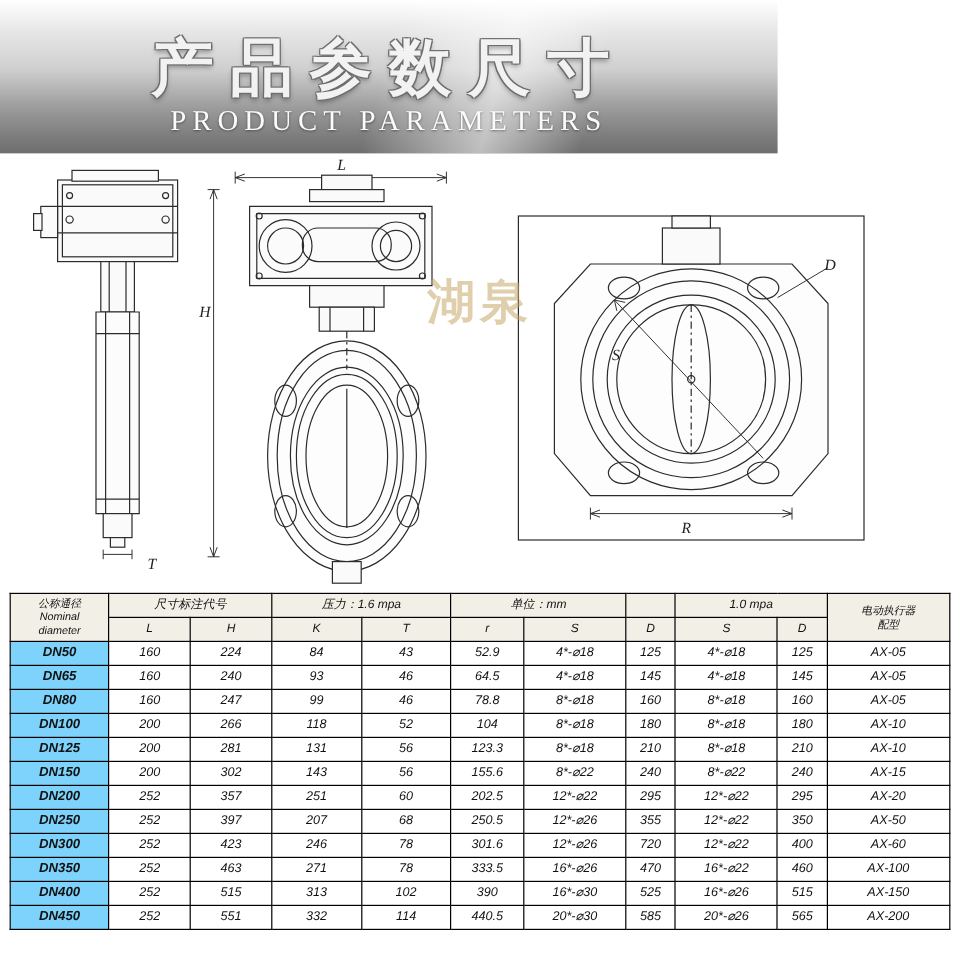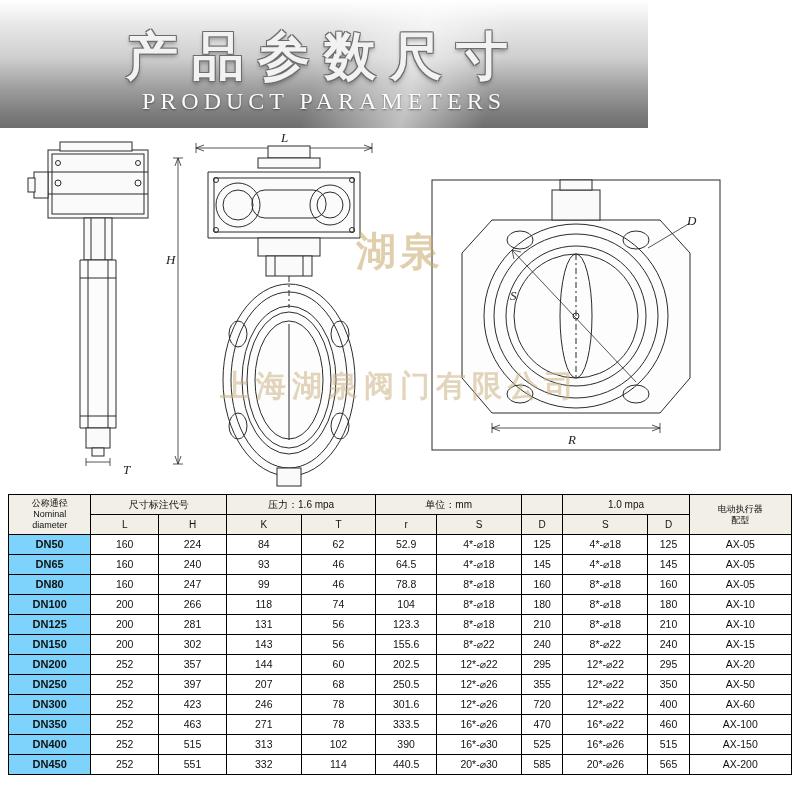--- a/index.html
+++ b/index.html
@@ -81,20 +81,21 @@
     font-style:italic;
     font-size:13px;
     color:#222;
   }
 
   
   .table-wrap{
     position:absolute;
     left:8px;top:494px;
     width:784px;
+    font-style:italic;
   }
   table{
     border-collapse:collapse;
     width:784px;
     font-size:10.5px;
     font-family:"Liberation Sans", sans-serif;
   }
   table td,table th{
     border:1px solid #000;
     text-align:center;
@@ -266,21 +267,20 @@
   </svg>
 
   <div class="dimlabel" style="left:281px;top:2px;">L</div>
   <div class="dimlabel" style="left:166px;top:124px;">H</div>
   <div class="dimlabel" style="left:123px;top:334px;">T</div>
   <div class="dimlabel" style="left:687px;top:85px;">D</div>
   <div class="dimlabel" style="left:510px;top:160px;">S</div>
   <div class="dimlabel" style="left:568px;top:304px;">R</div>
 
   <div class="wm wm-logo">湖泉</div>
-  <div class="wm wm-text">上海湖泉阀门有限公司</div>
 </div>
 
 <div class="table-wrap">
   <table>
     <thead>
       <tr>
         <td rowspan="2" class="hdr-first">
           <div>公称通径</div>
           <div>Nominal</div>
           <div>diameter</div>
@@ -306,21 +306,21 @@
         <td>S</td>
         <td>D</td>
       </tr>
     </thead>
     <tbody id="tbody">
         <tr>
           <td class="dn">DN50</td>
           <td>160</td>
           <td>224</td>
           <td>84</td>
-          <td>62</td>
+          <td>43</td>
           <td>52.9</td>
           <td>4*-⌀18</td>
           <td>125</td>
           <td>4*-⌀18</td>
           <td>125</td>
           <td>AX-05</td>
         </tr>
         <tr>
           <td class="dn">DN65</td>
           <td>160</td>
@@ -345,21 +345,21 @@
           <td>160</td>
           <td>8*-⌀18</td>
           <td>160</td>
           <td>AX-05</td>
         </tr>
         <tr>
           <td class="dn">DN100</td>
           <td>200</td>
           <td>266</td>
           <td>118</td>
-          <td>74</td>
+          <td>52</td>
           <td>104</td>
           <td>8*-⌀18</td>
           <td>180</td>
           <td>8*-⌀18</td>
           <td>180</td>
           <td>AX-10</td>
         </tr>
         <tr>
           <td class="dn">DN125</td>
           <td>200</td>
@@ -383,21 +383,21 @@
           <td>8*-⌀22</td>
           <td>240</td>
           <td>8*-⌀22</td>
           <td>240</td>
           <td>AX-15</td>
         </tr>
         <tr>
           <td class="dn">DN200</td>
           <td>252</td>
           <td>357</td>
-          <td>144</td>
+          <td>251</td>
           <td>60</td>
           <td>202.5</td>
           <td>12*-⌀22</td>
           <td>295</td>
           <td>12*-⌀22</td>
           <td>295</td>
           <td>AX-20</td>
         </tr>
         <tr>
           <td class="dn">DN250</td>

